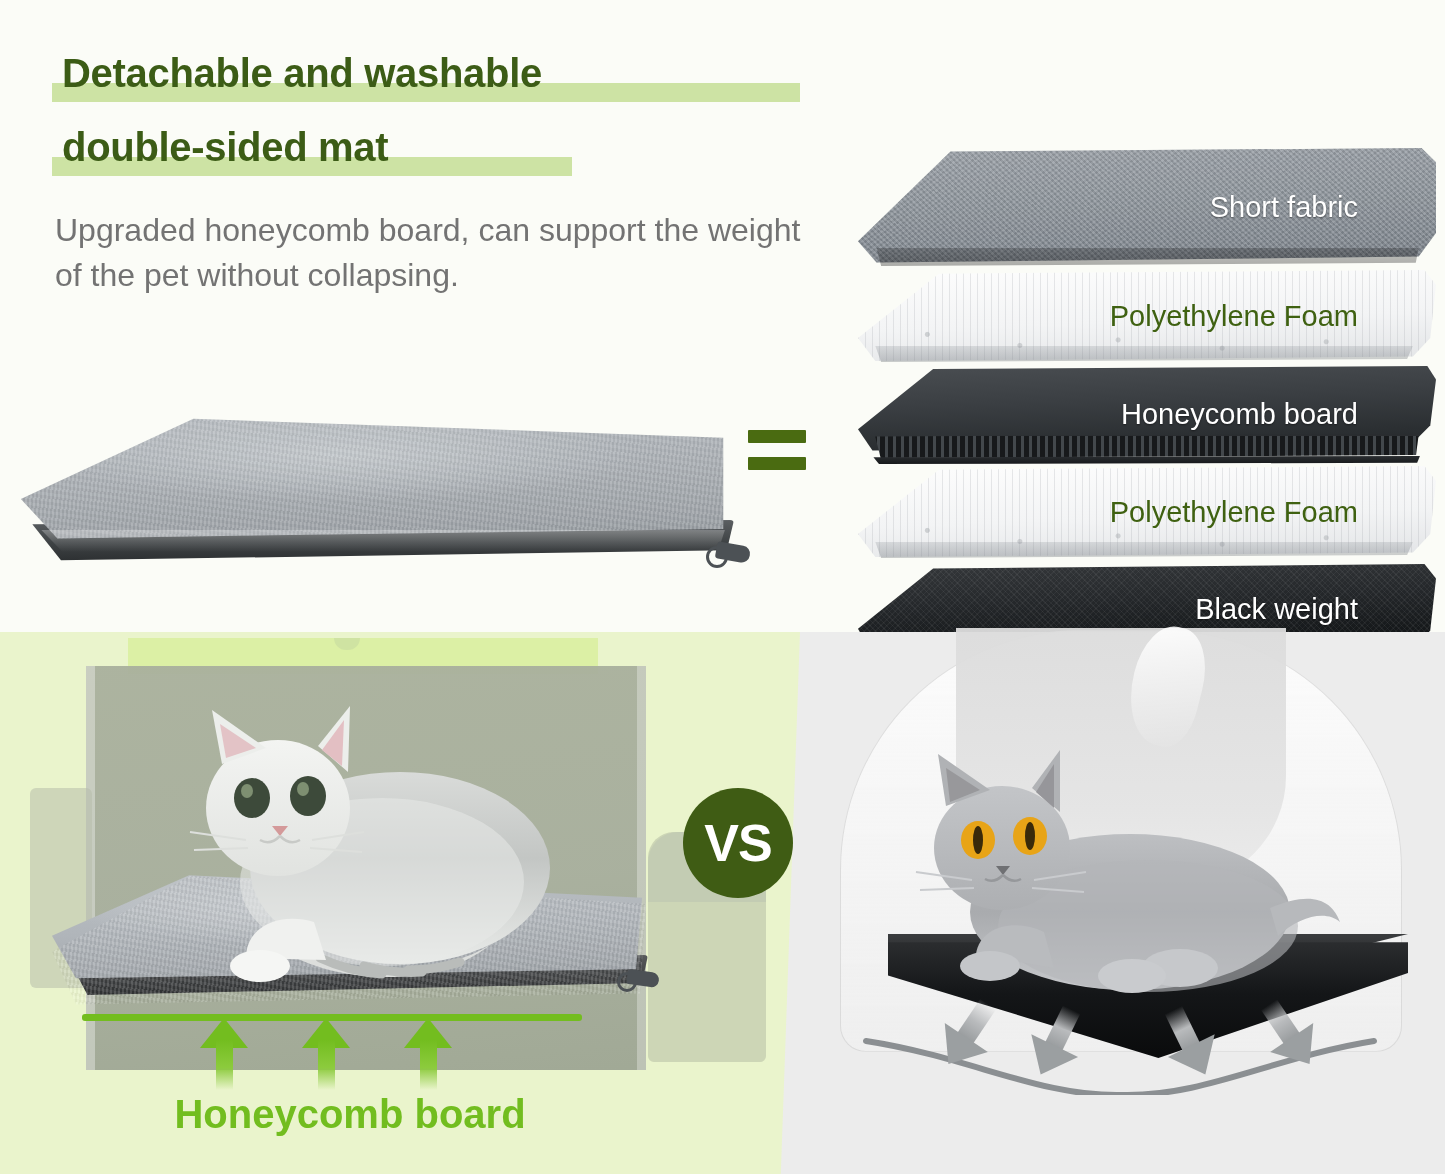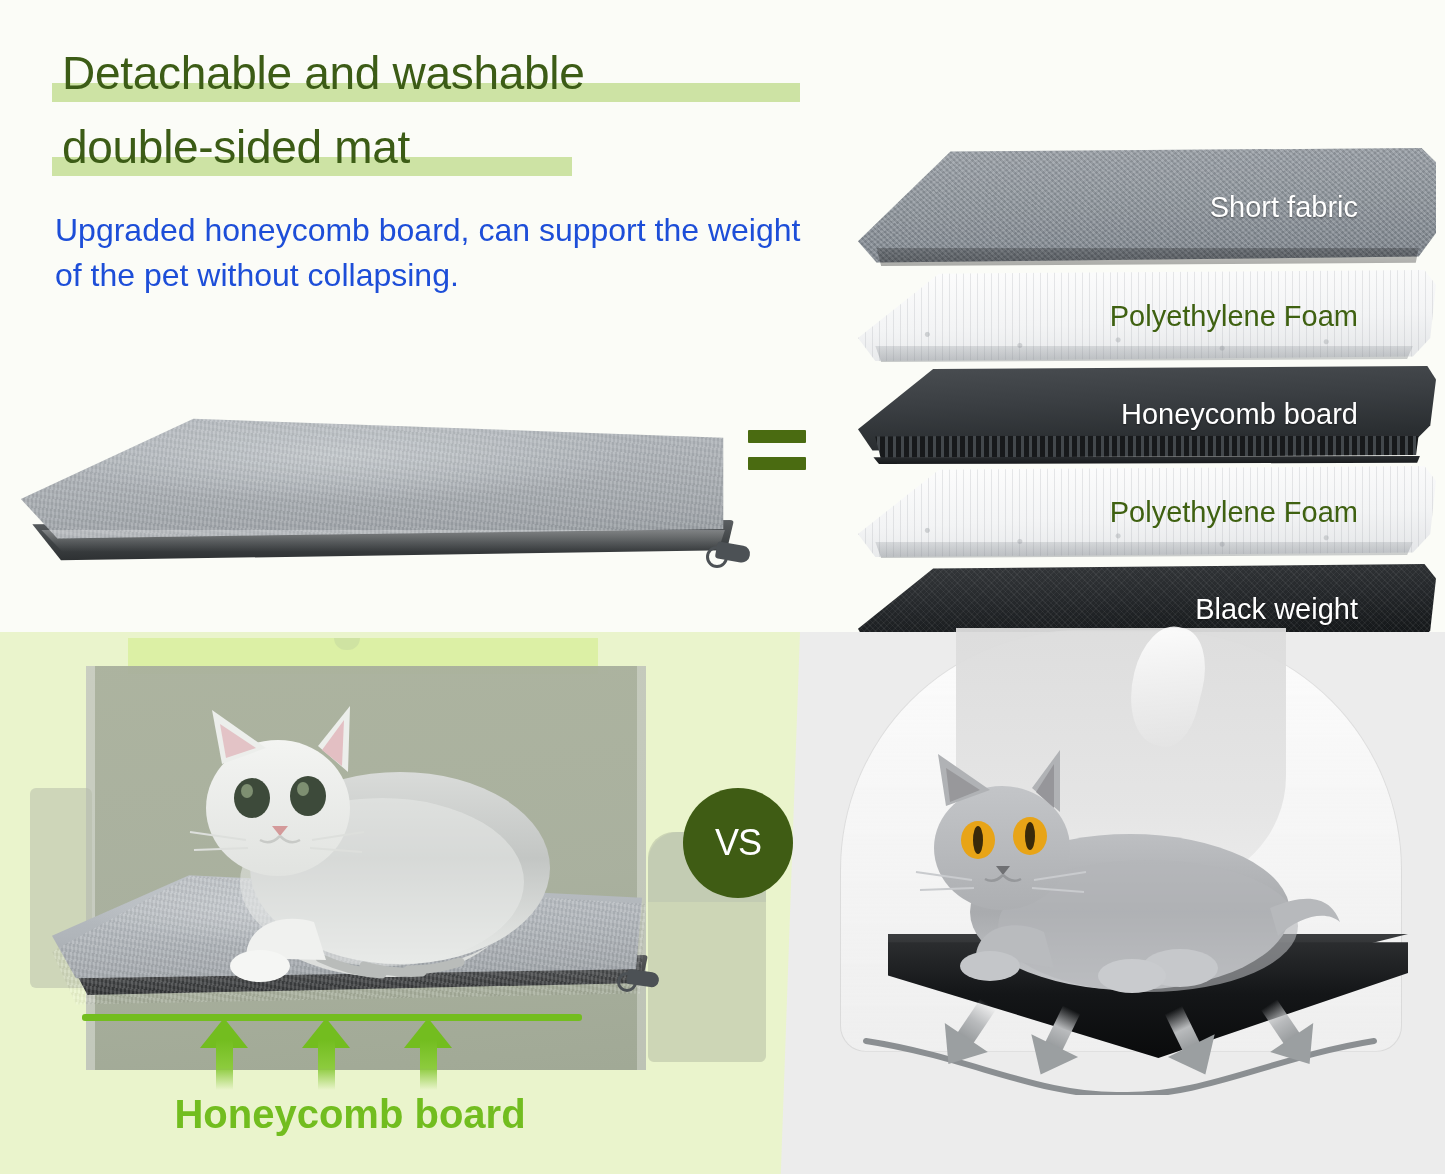--- a/index.html
+++ b/index.html
@@ -11,23 +11,23 @@
     position:relative;
   }
   .stage{position:absolute;inset:0;width:1445px;height:1174px;overflow:hidden;}
 
   
   .top-section{position:absolute;left:0;top:0;width:1445px;height:632px;background:#fbfcf7;overflow:hidden;}
 
   .headline{position:absolute;left:62px;top:36px;width:800px;}
   .hl-line{position:relative;display:block;height:74px;line-height:74px;white-space:nowrap;}
   .hl-band{position:absolute;left:-10px;bottom:8px;height:19px;background:#cde3a4;z-index:0;}
-  .hl-text{position:relative;z-index:1;font-size:46px;font-weight:normal;color:#3c5c16;letter-spacing:-0.3px;}
-
-  .subhead{position:absolute;left:55px;top:208px;width:760px;color:#1d4ed8;font-size:32px;line-height:1.42;font-weight:normal;}
+  .hl-text{position:relative;z-index:1;font-size:40px;font-weight:bold;color:#3c5c16;letter-spacing:-0.3px;}
+
+  .subhead{position:absolute;left:55px;top:208px;width:760px;color:#737373;font-size:32px;line-height:1.42;font-weight:normal;}
 
   
   .equals{position:absolute;left:748px;top:430px;width:58px;height:50px;}
   .equals span{position:absolute;left:0;width:58px;height:13px;background:#4a6b11;border-radius:1px;}
   .equals span.e1{top:0;}
   .equals span.e2{top:27px;}
 
   
   .mat-photo{position:absolute;left:18px;top:412px;width:720px;height:170px;}
   .mat-base{
@@ -287,21 +287,21 @@
   .pp-label{
     position:absolute;left:940px;top:1085px;width:420px;text-align:center;
     font-size:40px;font-weight:bold;color:#3b3b3b;white-space:nowrap;
   }
 
   
   .vs{
     position:absolute;left:683px;top:788px;width:110px;height:110px;border-radius:50%;
     background:#3f5c14;display:flex;align-items:center;justify-content:center;z-index:30;
   }
-  .vs span{color:#fff;font-size:36px;font-weight:normal;letter-spacing:-1px;line-height:1;}
+  .vs span{color:#fff;font-size:52px;font-weight:bold;letter-spacing:-1px;line-height:1;}
 </style>
 </head>
 <body>
 
 <div class="stage">
 
   <div class="top-section">
 
     <div class="headline">
       <div class="hl-line">

